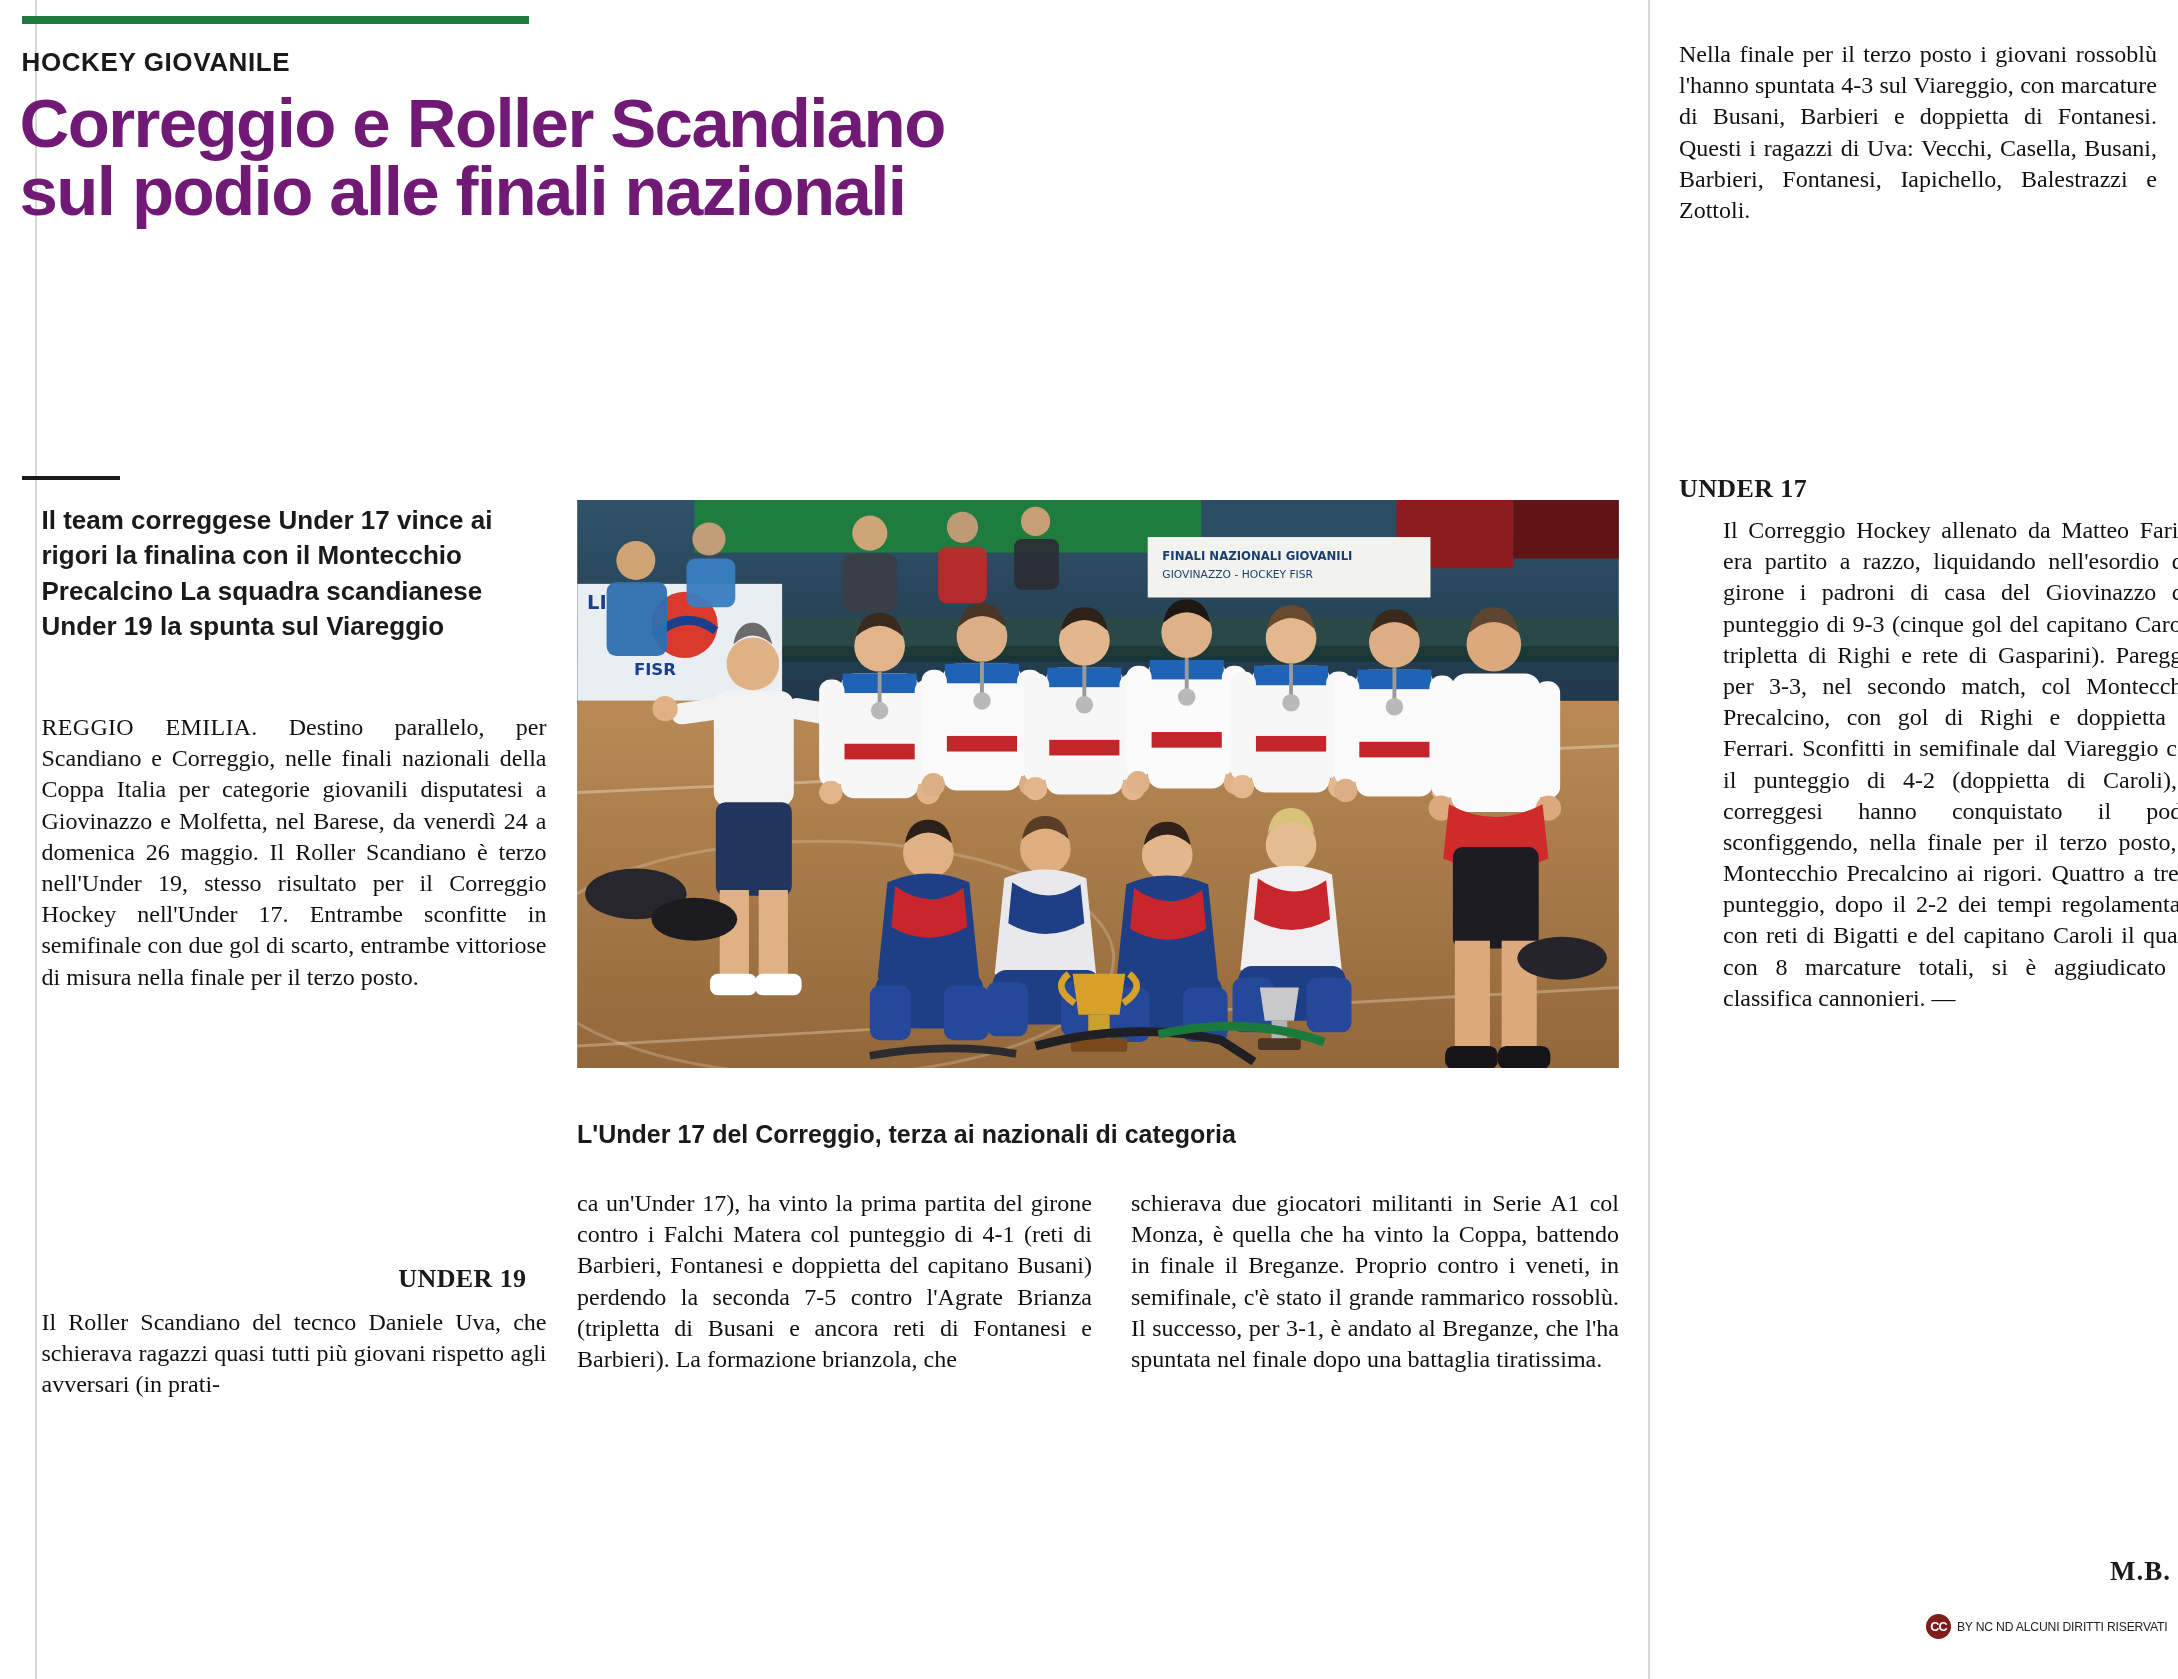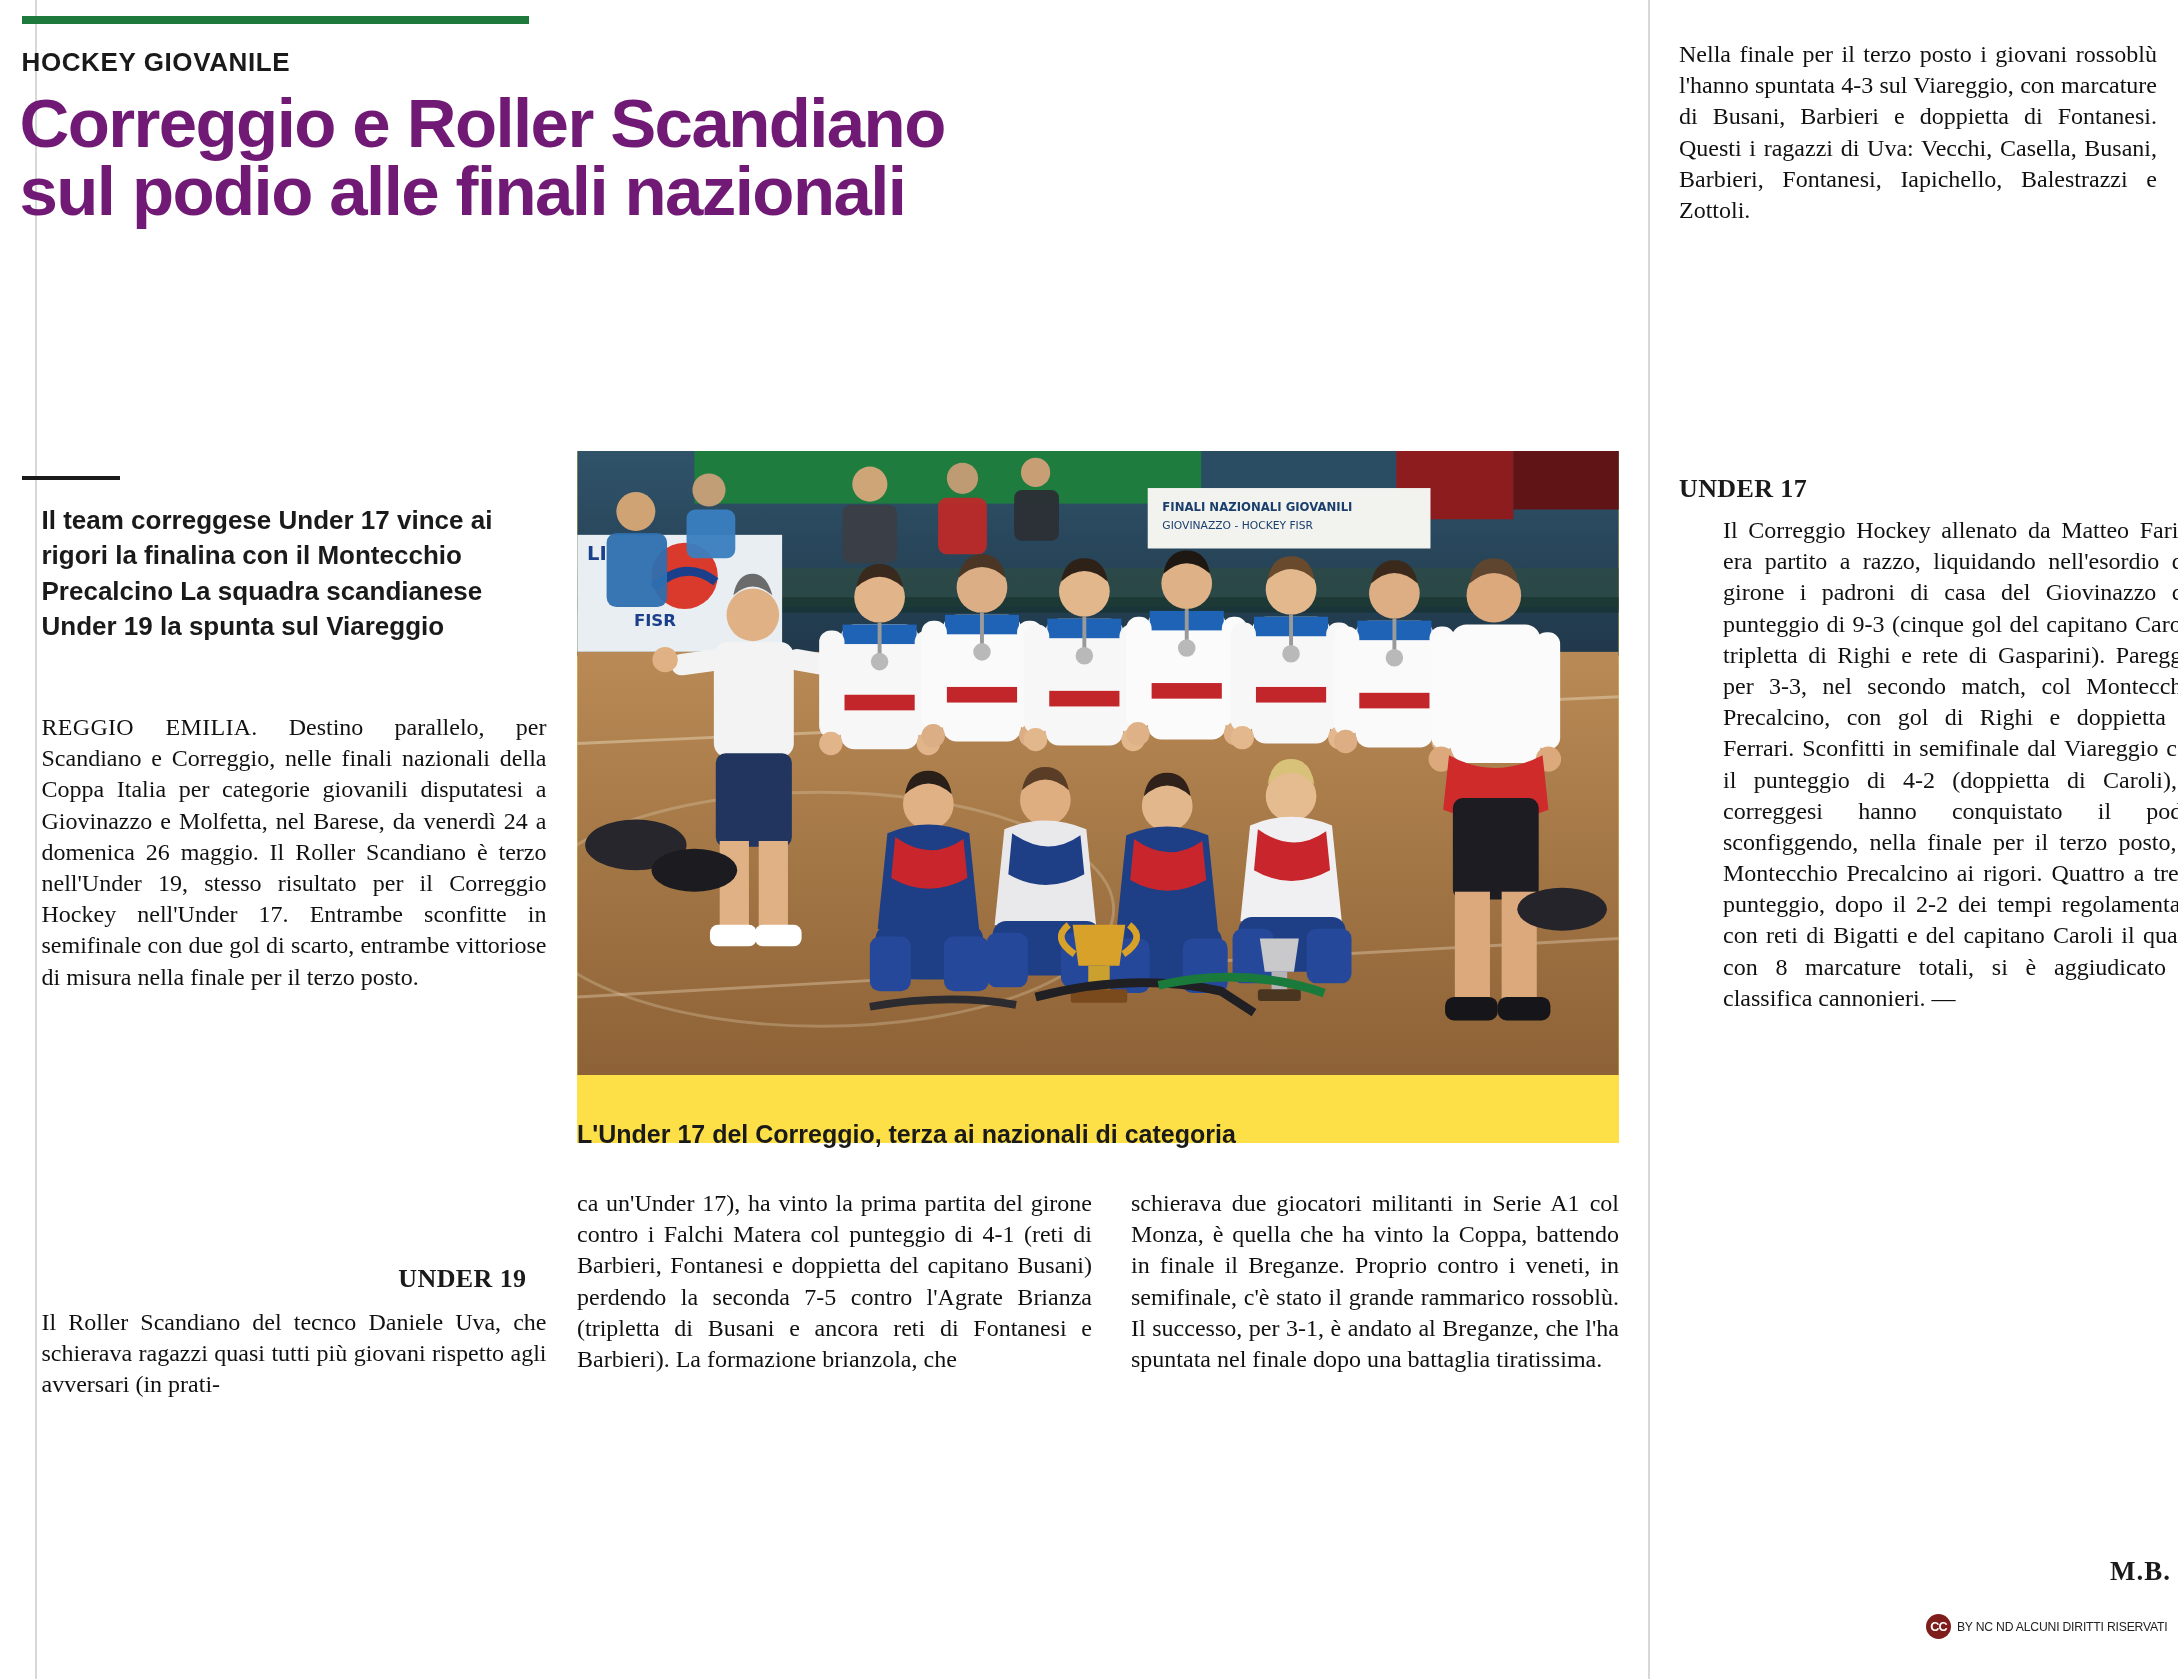--- a/index.html
+++ b/index.html
@@ -127,25 +127,25 @@
 
   
   .c1-body { top: 712px; }
   .c1-sub  { top: 1264px; text-align: right; }
   .c1-body2{ top: 1307px; }
 
   
   .photo {
     position: absolute;
     left: 577px;
-    top: 451px;
+    top: 500px;
     width: 1042px;
-    height: 692px;
+    height: 568px;
     overflow: hidden;
-    background: #fde047;
+    background: #a3a3a3;
   }
   .photo svg { display: block; }
 
   .caption {
     position: absolute;
     left: 577px;
     top: 1120px;
     width: 1053px;
     font-family: "Liberation Sans", sans-serif;
     font-weight: bold;

